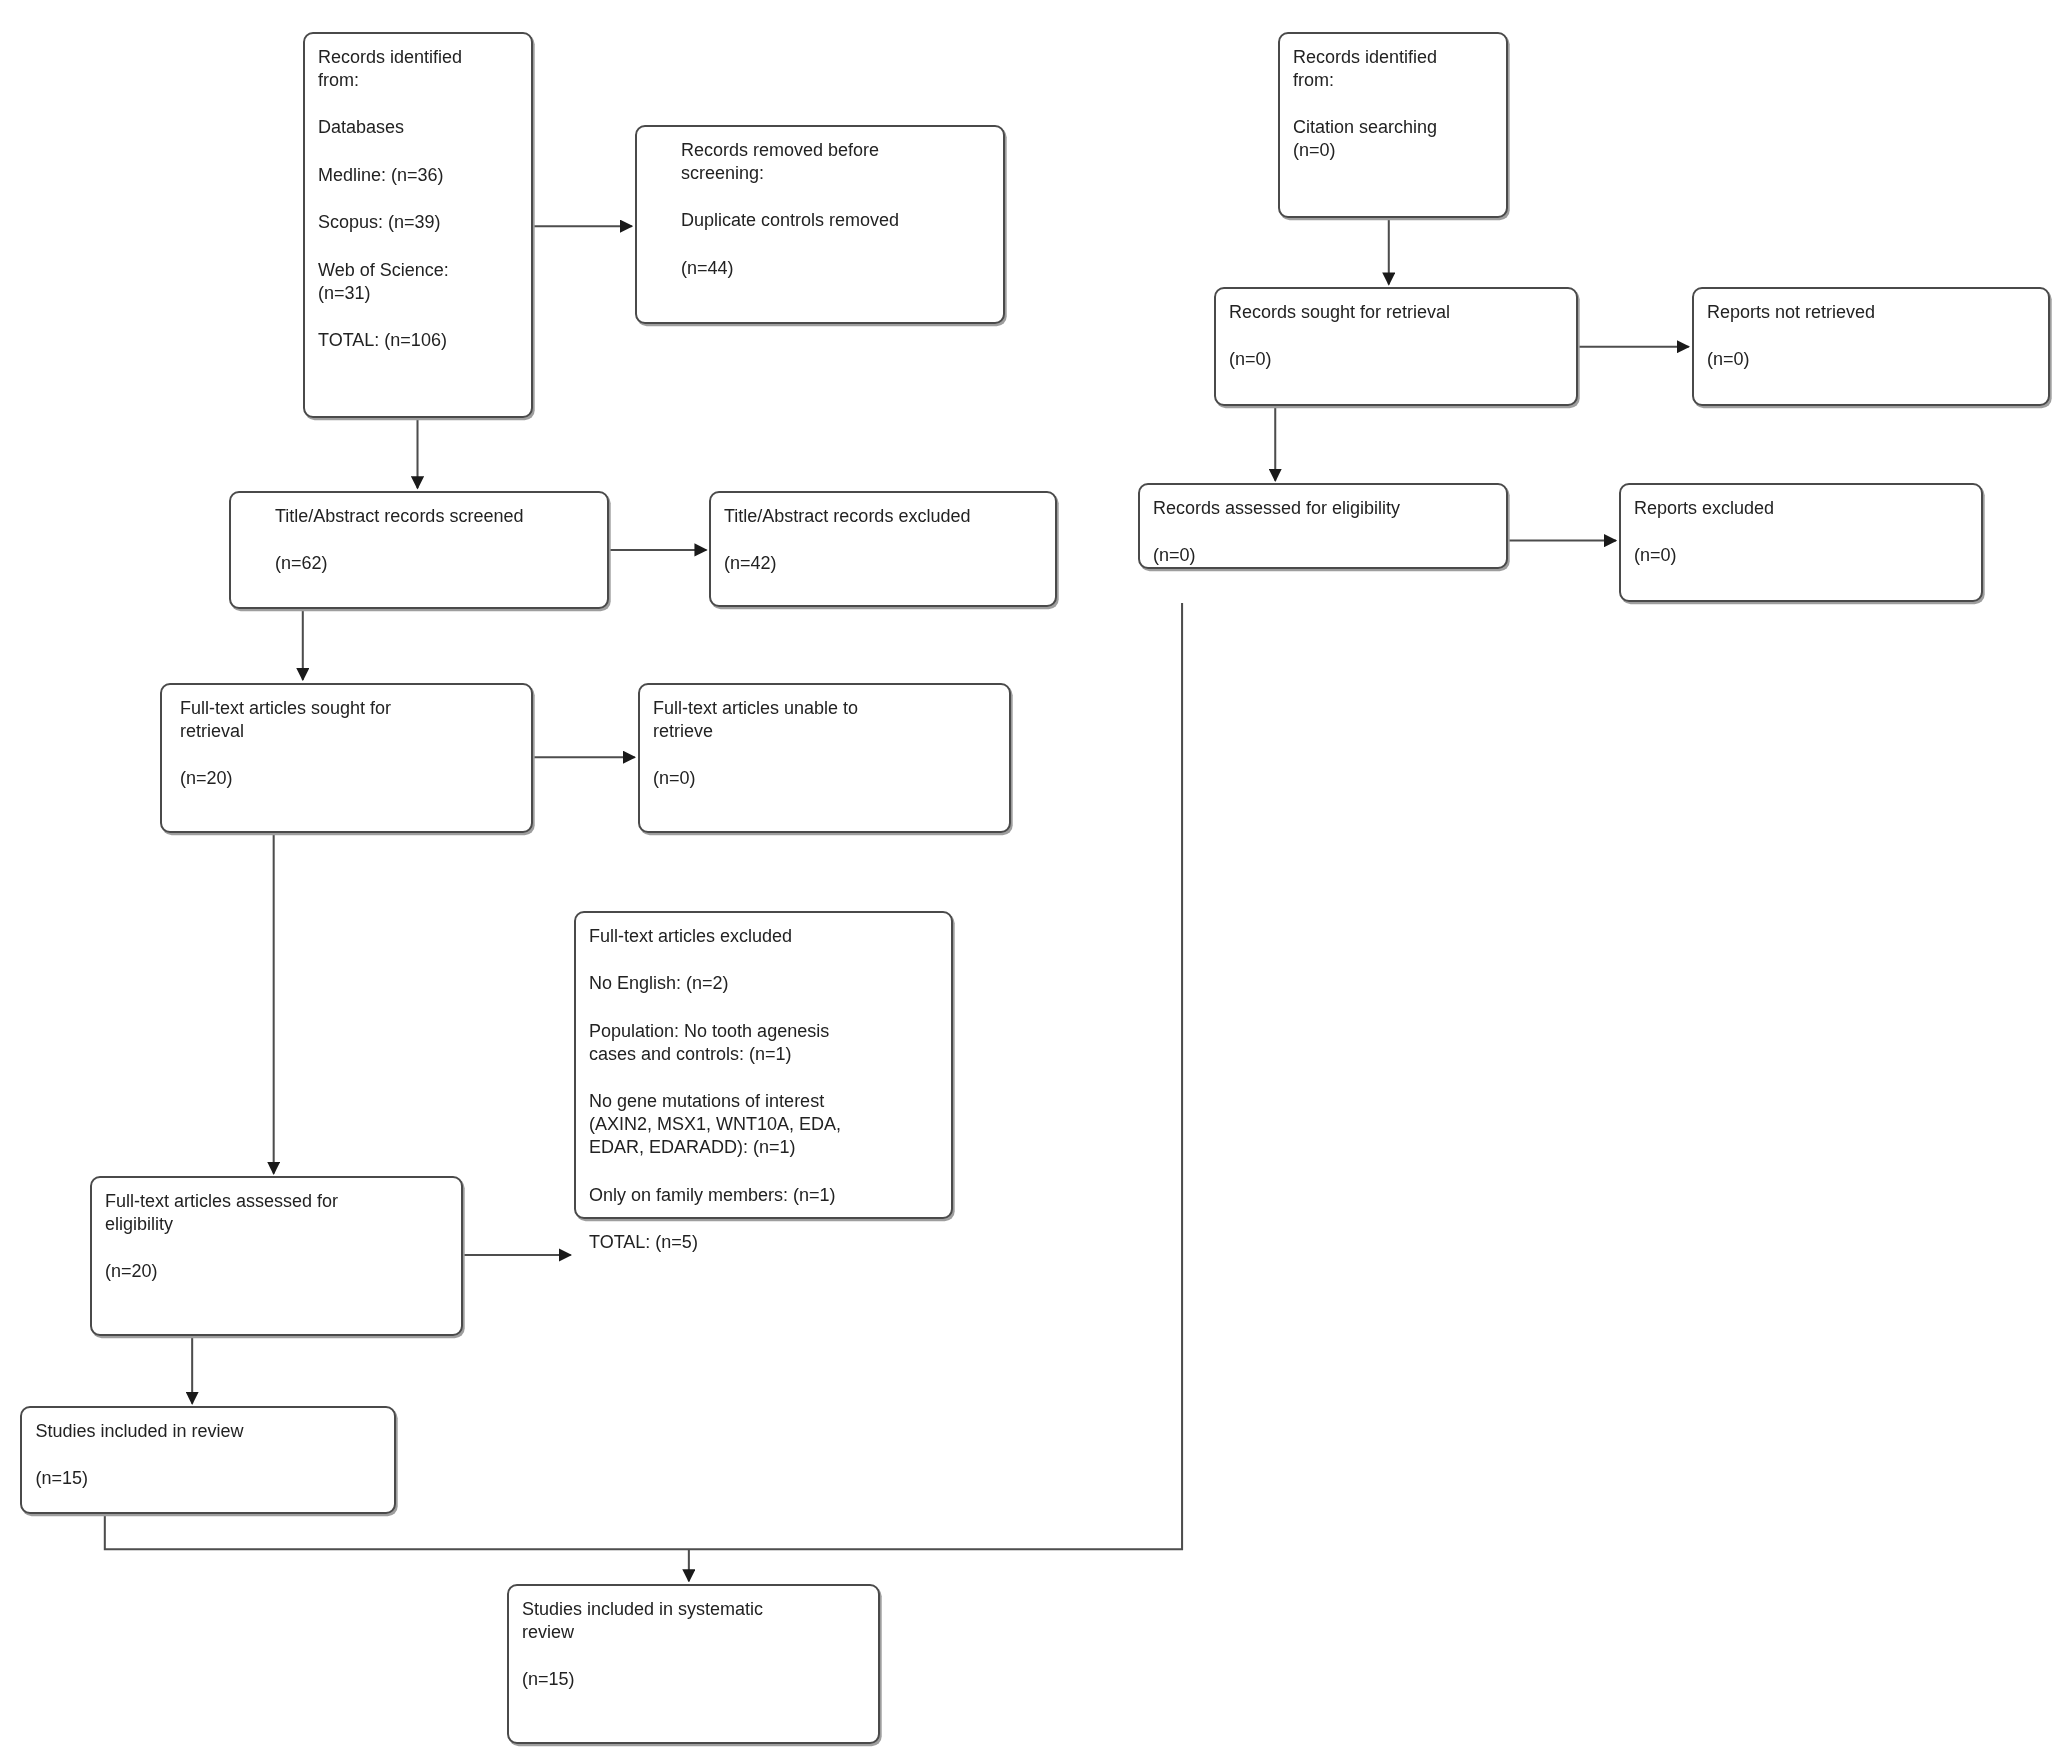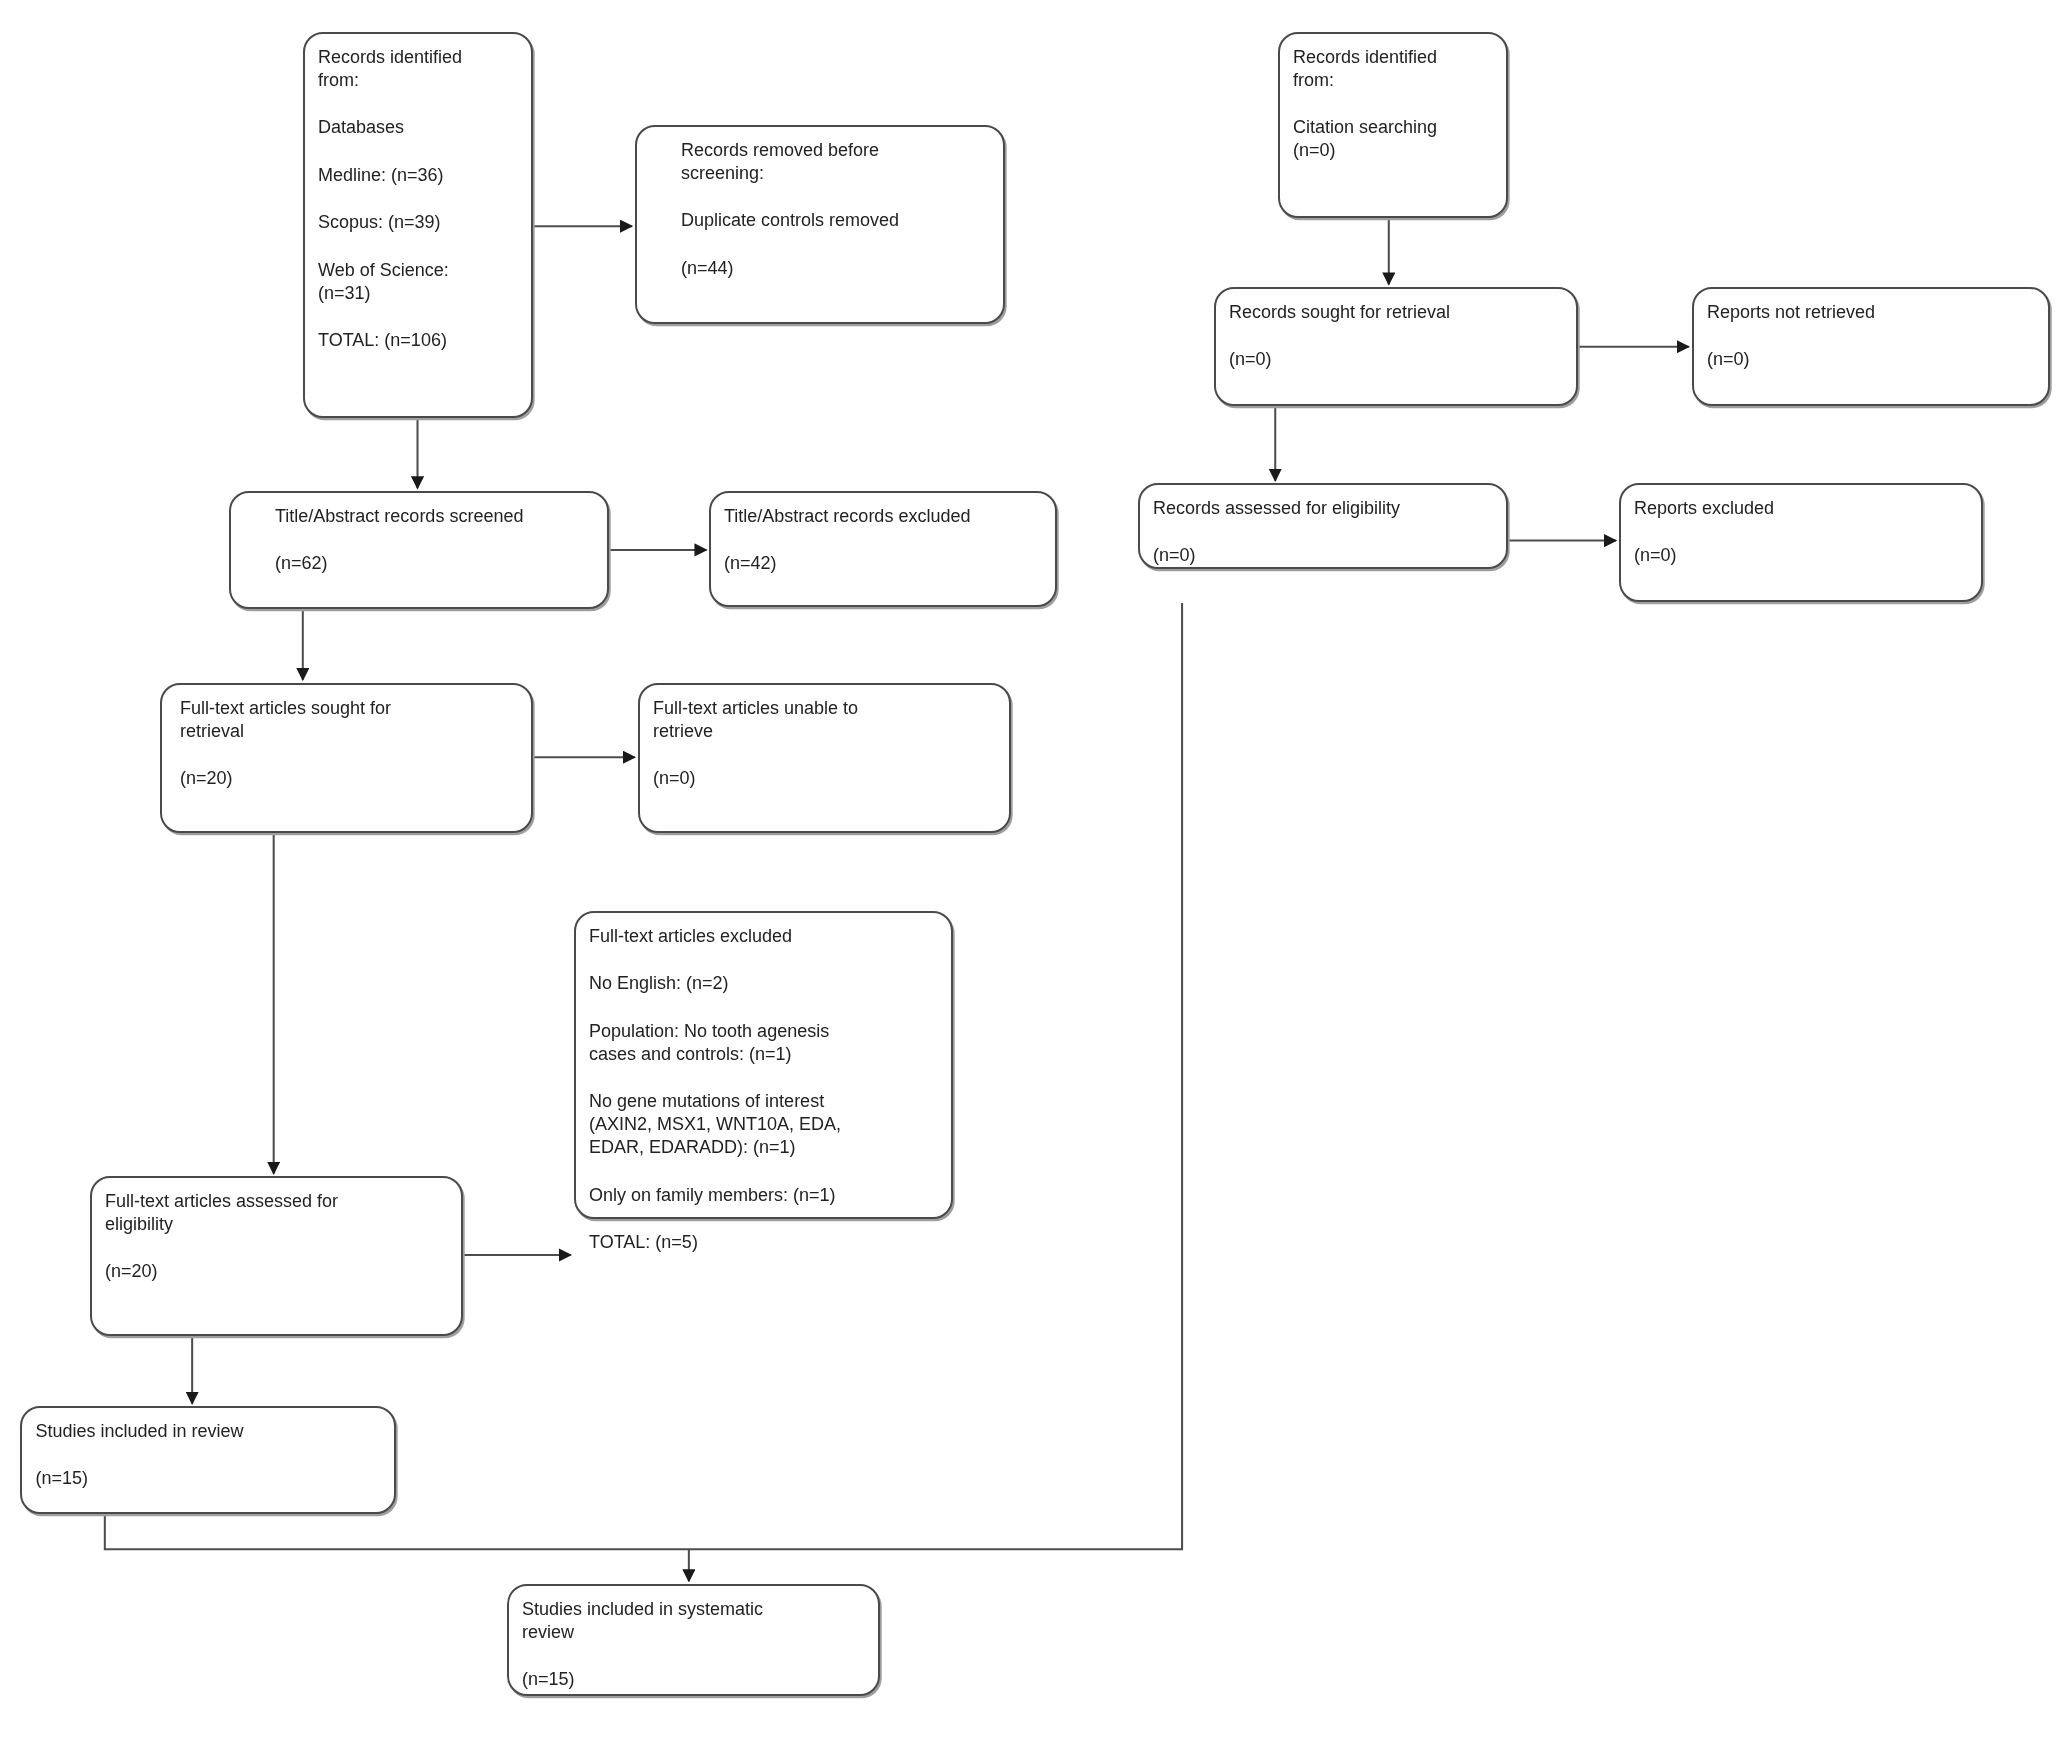--- a/index.html
+++ b/index.html
@@ -24,21 +24,21 @@
   #connector-layer {
     position: absolute;
     left: 0;
     top: 0;
   }
   .box {
     position: absolute;
     box-sizing: border-box;
     background: var(--box-fill, #ffffff);
     border: 2.3px solid var(--box-border, #4a4a4a);
-    border-radius: 20px;
+    border-radius: 10px;
     box-shadow: 1.7px 2.3px 0 var(--box-shadow, #9e9e9e);
     padding: 11.6px 13px;
     color: var(--text-color, #222222);
     font-size: 18px;
     line-height: 23px;
   }
   .box p {
     margin: 0 0 24.5px 0;
     white-space: pre-line;
   }
@@ -118,21 +118,21 @@
     </div>
     <div class="box" style="left: 90px; top: 1176px; width: 373px; height: 160px;">
       <p>Full-text articles assessed for
 eligibility</p>
       <p>(n=20)</p>
     </div>
     <div class="box" style="left: 20.4px; top: 1406px; width: 376px; height: 108px;">
       <p>Studies included in review</p>
       <p>(n=15)</p>
     </div>
-    <div class="box" style="left: 507px; top: 1584px; width: 373px; height: 112px;">
+    <div class="box" style="left: 507px; top: 1584px; width: 373px; height: 160px;">
       <p>Studies included in systematic
 review</p>
       <p>(n=15)</p>
     </div>
     <div class="box" style="left: 1278px; top: 32px; width: 230px; height: 186px;">
       <p>Records identified
 from:</p>
       <p>Citation searching
 (n=0)</p>
     </div>

